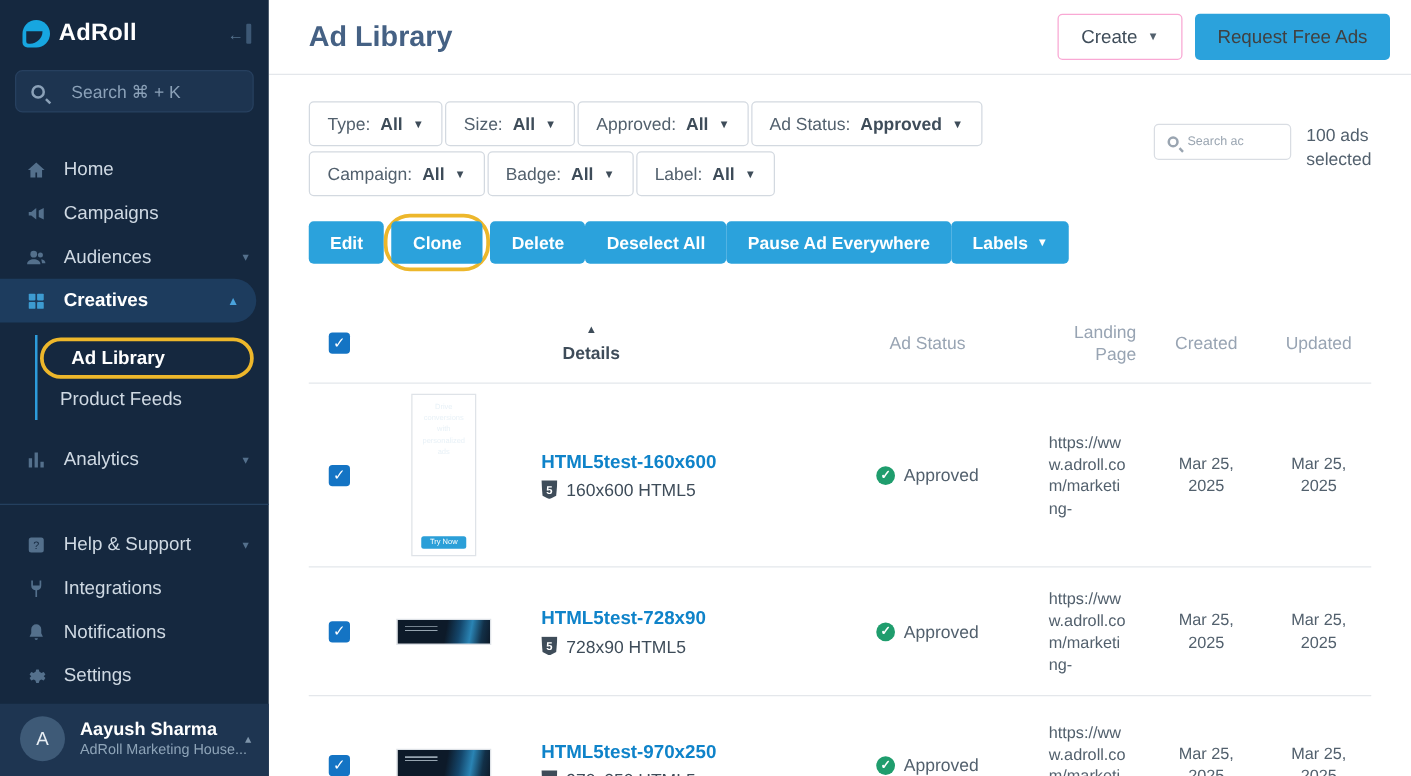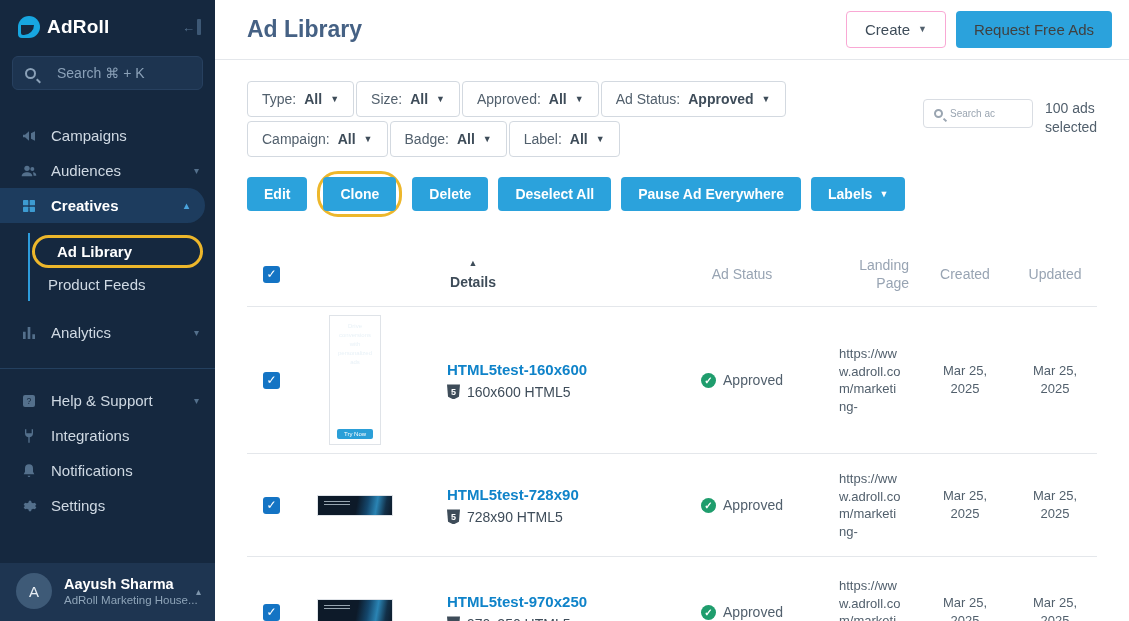--- a/index.html
+++ b/index.html
@@ -57,36 +57,36 @@
   .chip b { color:#3e4c59; }
   .chip .caret { color:#3e4c59; }
   .filter-right { margin-left:auto; display:flex; align-items:flex-start; gap:12px; padding-top:18px; }
   .mini-search { border:1px solid #d9dde3; border-radius:4px; display:flex; align-items:center; gap:7px; padding:8px 10px; width:110px; color:#9aa5b1; }
   .mini-search input { border:none; outline:none; width:70px; font-size:10px; font-family:inherit; color:#3e4c59; }
   .mini-search input::placeholder { color:#9aa5b1; }
   .mag2 { width:9px; height:9px; border:2px solid #9aa5b1; border-radius:50%; position:relative; flex:none; }
   .mag2::after { content:""; position:absolute; width:4px; height:2px; background:#9aa5b1; transform:rotate(45deg); left:7px; top:8px; }
   .sel-count { font-size:14px; color:#52606d; width:52px; line-height:1.35; }
 
-  .actions { display:flex; gap:10px; margin-top:12px; align-items:center; }
+  .actions { display:flex; margin-top:12px; align-items:center; }
   .btn-action { background:#2ba2dc; color:#fff; font-weight:bold; font-size:14px; padding:9px 17px; border-radius:4px; border:none; cursor:pointer; font-family:inherit; display:inline-flex; align-items:center; gap:7px; }
   .ring { border:3px solid #edb72b; border-radius:21px; padding:3px; }
 
   
   .table { margin-top:35px; }
   .trow { display:grid; grid-template-columns:42px 1fr 170px 84px 84px 84px; align-items:center; column-gap:6px; }
   .thead { color:#98a4b3; font-size:14px; padding:4px 0 14px 0; border-bottom:1px solid #e4e7eb; }
   .th-details { text-align:center; color:#3e4c59; font-weight:bold; position:relative; }
   .sort { display:block; font-size:9px; color:#3e4c59; margin-bottom:6px; }
   .th-status { text-align:center; }
   .th-landing { text-align:right; padding-right:8px; line-height:1.3; }
   .th-date { text-align:center; }
   .checkbox { width:17px; height:17px; background:#1474c4; border-radius:3px; color:#fff; font-size:12px; display:flex; align-items:center; justify-content:center; cursor:pointer; margin-left:16px; }
   .body-row { border-bottom:1px solid #e4e7eb; }
-  .details-cell { display:flex; align-items:center; gap:32px; }
+  .details-cell { display:flex; align-items:center; gap:18px; }
   .thumb-zone { width:120px; display:flex; justify-content:center; flex:none; }
   .ad-text .name { color:#0f83c9; font-weight:bold; font-size:15px; cursor:pointer; }
   .ad-sub { display:flex; align-items:center; gap:7px; margin-top:6px; color:#3e4c59; font-size:14px; }
   .html5-icon { width:13px; height:15px; background:#3e4c59; clip-path:polygon(0 0,100% 0,92% 82%,50% 100%,8% 82%); color:#fff; font-size:9px; display:flex; align-items:center; justify-content:center; font-weight:bold; flex:none; }
   .status-cell { display:flex; align-items:center; justify-content:center; gap:7px; color:#52606d; font-size:14px; }
   .ok-dot { width:15px; height:15px; border-radius:50%; background:#1f9d6d; color:#fff; font-size:10px; display:flex; align-items:center; justify-content:center; font-weight:bold; }
   .url-cell { font-size:13px; color:#52606d; width:62px; word-break:break-all; line-height:1.35; margin-left:6px; }
   .date-cell { font-size:13px; color:#52606d; text-align:center; line-height:1.4; padding:0 12px; }
 
   
@@ -116,20 +116,28 @@
           <span class="bar"></span>
         </div>
     </div>
 
     <div class="side-search">
       <span class="mag"></span>
       <span>Search ⌘ + K</span>
     </div>
 
     <nav class="nav">
+      <div class="nav-item">
+        <span class="icon16">
+            <svg viewBox="0 0 24 24">
+              <path d="M12 3 2 12h3v9h6v-6h2v6h6v-9h3z"></path>
+            </svg>
+          </span>
+        <span>Home</span>
+      </div>
       <div class="nav-item">
         <span class="icon16">
             <svg viewBox="0 0 24 24">
               <path d="M3 10v4h3l6 5V5l-6 5H3zm12-2 6-3v14l-6-3v-8z"></path>
             </svg>
           </span>
         <span>Campaigns</span>
       </div>
       <div class="nav-item">
         <span class="icon16">

